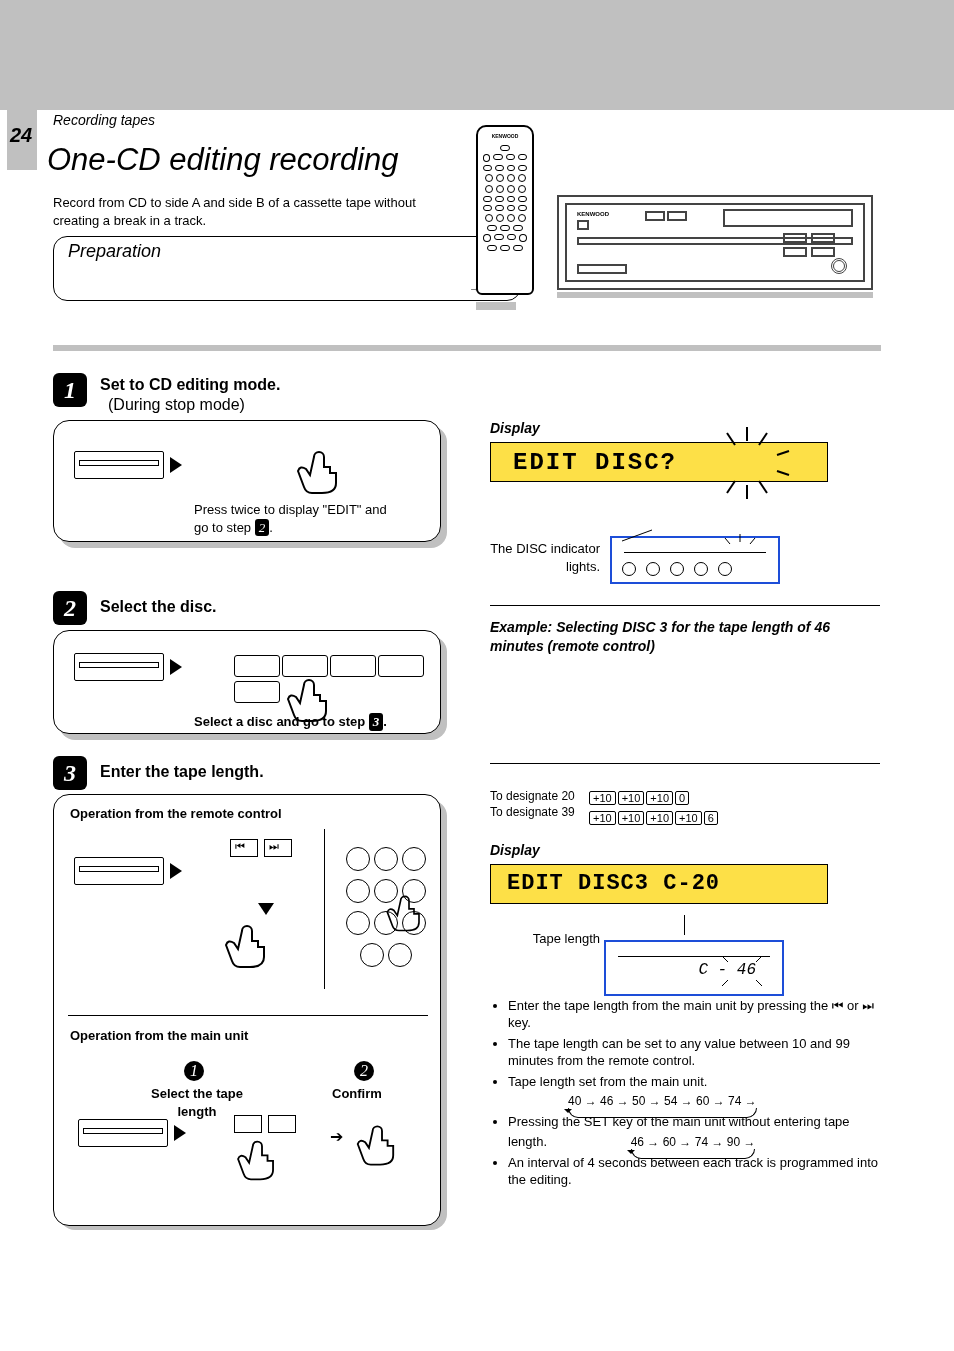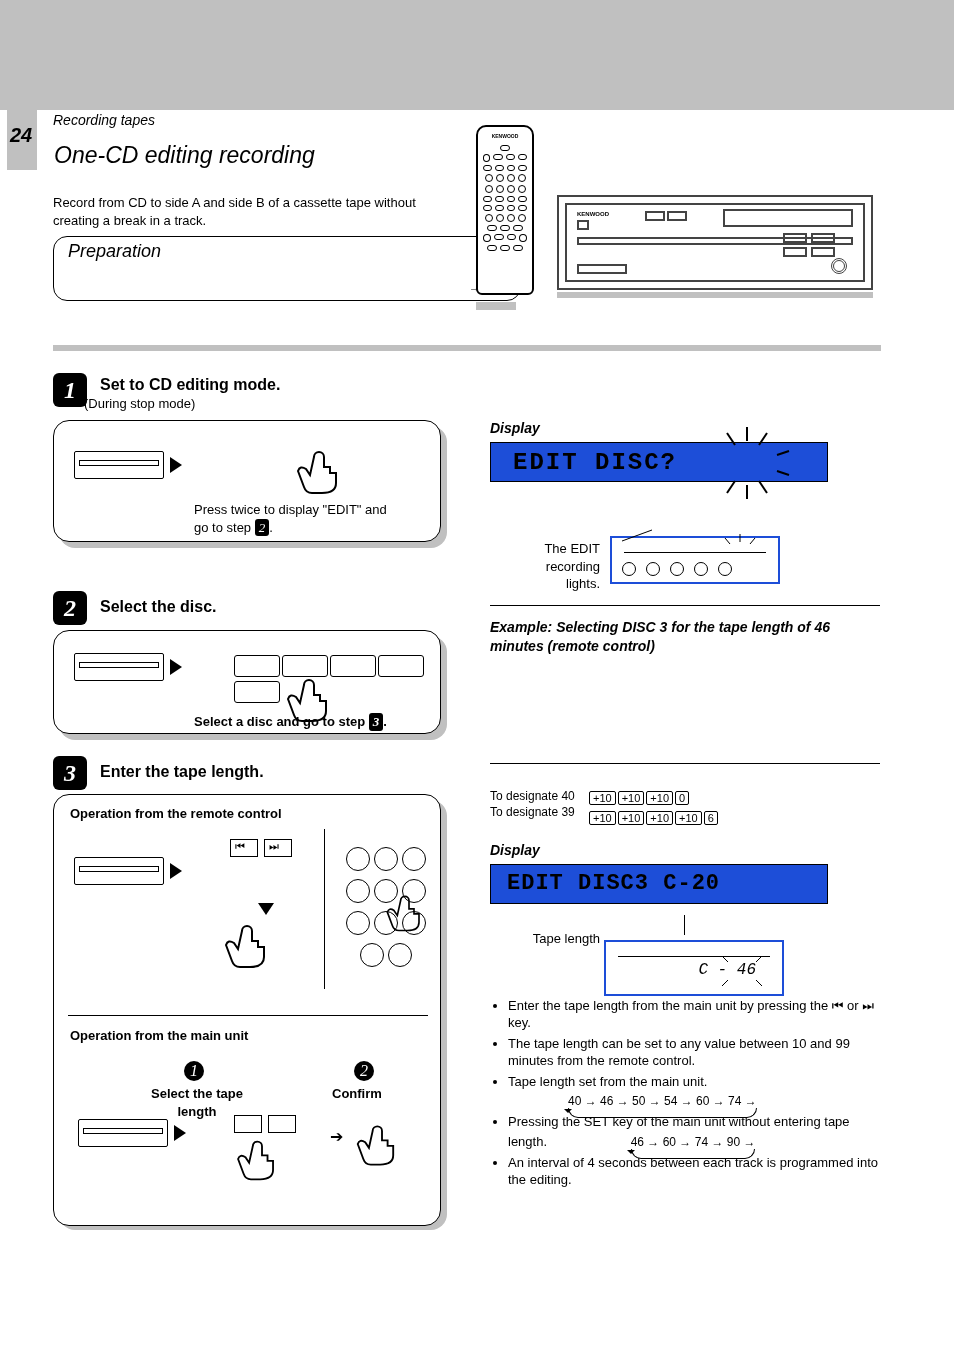--- a/index.html
+++ b/index.html
@@ -4,21 +4,21 @@
   <style>
     * { margin: 0; padding: 0; box-sizing: border-box; }
     body { width: 954px; height: 1351px; background: #fff; font-family: Arial, Helvetica, sans-serif; position: relative; color: #000; }
 
     
     .topbar { position: absolute; left: 0; top: 0; width: 100%; height: 110px; background: #c0c0c0; }
     .tab { position: absolute; left: 7px; top: 110px; width: 30px; height: 60px; background: #c0c0c0; }
     .pagenum { position: absolute; left: 10px; top: 124px; font-style: italic; font-size: 20px; font-weight: bold; }
 
     .section-title { position: absolute; left: 53px; top: 96px; font-size: 14px; font-weight: 300; font-style: italic; font-family: Arial, sans-serif; margin-top: 16px; }
-    .section-sub   { position: absolute; left: 54px; top: 142px; font-size: 23px; font-weight: 300; font-style: italic; }
+    .section-sub   { position: absolute; left: 47px; top: 142px; font-size: 31px; font-weight: 300; font-style: italic; }
     .intro         { position: absolute; left: 53px; top: 194px; font-size: 14px; width: 380px; line-height: 1.3; }
 
     
     .prepbox { position: absolute; left: 53px; top: 236px; width: 468px; height: 65px; border: 1px solid #000; border-radius: 14px; }
     .prephead { position: absolute; left: 14px; top: 4px; font-size: 18px; font-style: italic; }
     .prepbox ul { list-style: disc; position: absolute; left: 148px; top: 8px; font-size: 13px; }
     .prepbox li { margin-bottom: 2px; }
     .pageref { position: absolute; right: 18px; top: 44px; font-size: 11px; }
     .pageref-chip { display:inline-block; border:1px solid #000; border-radius:3px; padding:0 3px; font-size:10px; }
     .pageref-arrow { margin-right:3px; }
@@ -42,28 +42,28 @@
     .unitbase{position:absolute; left:557px; top:292px; width:316px; height:6px; background:#c0c0c0;}
 
     
     .rule { position: absolute; left: 53px; top: 345px; width: 828px; height: 6px; background: #c0c0c0; }
 
     
     .stepbadge{position:absolute;width:34px;height:34px;background:#000;border-radius:6px;display:flex;align-items:center;justify-content:center;}
     .stepbadge span{color:#fff;font-style:italic;font-weight:bold;font-size:24px;font-family:Georgia,serif;}
 
     .steptitle{position:absolute;font-size:16px;font-weight:bold;left:100px;}
-    .stepsub{position:absolute;font-size:13px;left:84px;}
+    .stepsub{position:absolute;font-size:16px;left:108px;}
 
     
     .card{position:absolute;border:1px solid #000;border-radius:16px;background:#fff;}
     .card-shadow{position:absolute;background:#c0c0c0;border-radius:16px;}
 
     
-    .dispPanel{position:absolute;border:1px solid #000;background:#1d4ed8;}
+    .dispPanel{position:absolute;border:1px solid #000;background:#fde047;}
     .dotmatrix{font-family:'Courier New',monospace; letter-spacing:2px; font-size:24px; font-weight:bold;}
 
     .dispLabel{position:absolute;font-size:14px;font-style:italic;font-weight:bold;}
 
     .small-unit{width:90px;height:28px;border:1px solid #000;position:absolute;border-radius:2px;}
     .small-unit .slot{position:absolute;left:4px;right:4px;top:8px;height:6px;border:1px solid #000;}
     .arrowhead{position:absolute;width:0;height:0;border-style:solid;}
 
     .hand{position:absolute;width:60px;height:50px;}
     .hand svg{width:100%;height:100%;}
@@ -250,21 +250,21 @@
       </g>
     </svg>
   <div style="position:absolute;left:8px;bottom:4px;display:flex;gap:6px;">
       <span class="numkey" style="width:14px;height:14px;"></span>
       <span class="numkey" style="width:14px;height:14px;"></span>
       <span class="numkey" style="width:14px;height:14px;"></span>
       <span class="numkey" style="width:14px;height:14px;"></span>
       <span class="numkey" style="width:14px;height:14px;"></span>
     </div>
 </div>
-<div class="txt" style="left:490px;top:540px;width:110px;text-align:right;"><span>The EDIT recording</span><br><span>lights.</span></div>
+<div class="txt" style="left:490px;top:540px;width:110px;text-align:right;"><span>The DISC indicator</span><br><span>lights.</span></div>
 <div class="hline" style="left:490px;top:605px;width:390px;"></div>
 
 <div class="stepbadge" style="left:53px;top:591px;">
     <span>2</span>
   </div>
 <div class="steptitle" style="top:598px;">Select the disc.</div>
 
 <div class="card-shadow" style="left:59px;top:636px;width:388px;height:104px;"></div>
 <div class="card" style="left:53px;top:630px;width:388px;height:104px;">
   <div class="small-unit" style="left:20px;top:22px;">
@@ -356,21 +356,21 @@
         <path d="M20 10 a5 5 0 0 1 10 0 v10 h6 v6 h6 v10 q0 10 -14 10 h-10 q-6 0 -8 -6 l-6 -16 q2 -6 8 -2 l4 6 z" fill="none" stroke="#000" stroke-width="2"></path>
       </svg>
   </div>
 </div>
 
 <div class="hline" style="left:490px;top:763px;width:390px;"></div>
 
 <div class="txt" style="left:490px;top:618px;width:382px;"><span class="example-head">Example: Selecting DISC 3 for the tape length of 46 minutes (remote control)</span></div>
 
 <div class="txt" style="left:490px;top:788px;width:95px;font-size:12px;">
-  <span>To designate 40</span><br>
+  <span>To designate 20</span><br>
   <span>To designate 39</span>
 </div>
 <div style="position:absolute;left:588px;top:788px;">
   <span class="kc">+10</span><span class="kc">+10</span><span class="kc">+10</span><span class="kc">0</span>
 </div>
 <div style="position:absolute;left:588px;top:808px;">
   <span class="kc">+10</span><span class="kc">+10</span><span class="kc">+10</span><span class="kc">+10</span><span class="kc">6</span>
 </div>
 
 <div class="dispLabel" style="left:490px;top:842px;">Display</div>

